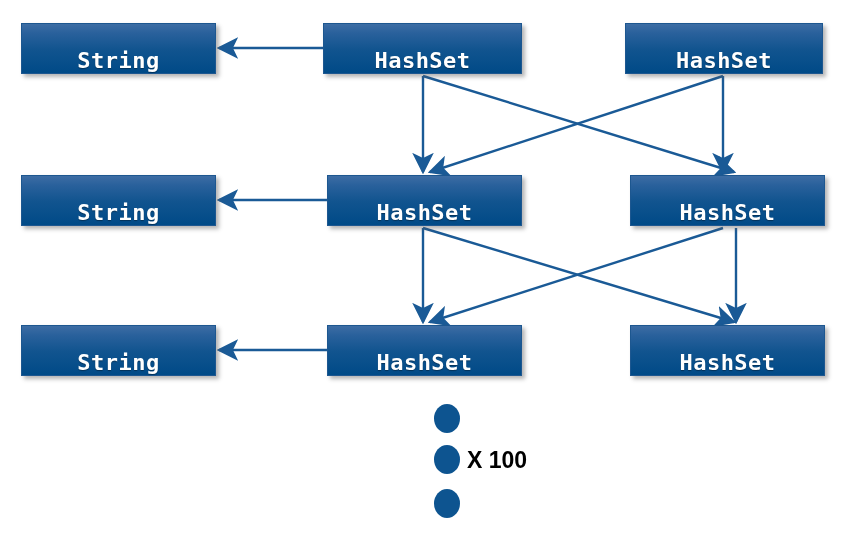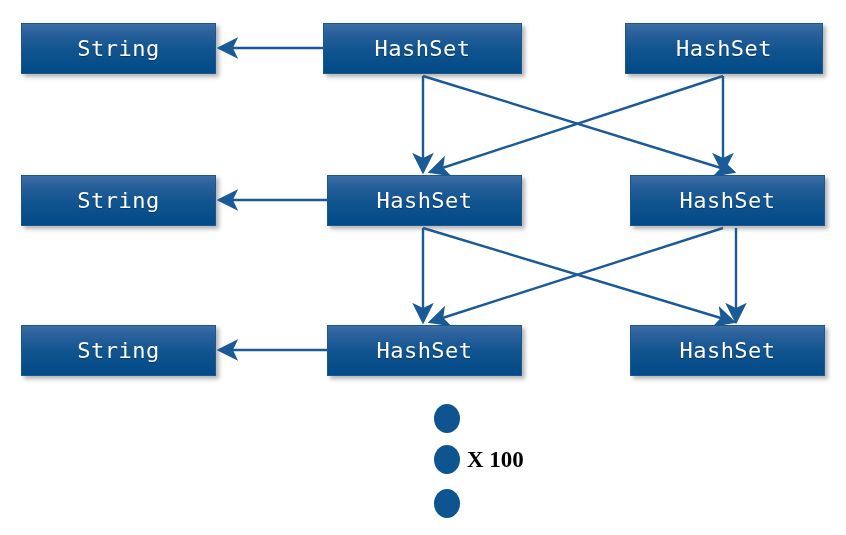--- a/index.html
+++ b/index.html
@@ -22,41 +22,41 @@
     left: 0;
     top: 0;
     width: 846px;
     height: 535px;
     pointer-events: none;
   }
   .node {
     position: absolute;
     box-sizing: border-box;
     display: flex;
-    align-items: center;
+    align-items: flex-end;
     justify-content: center;
     background: linear-gradient(to bottom, #3d6da4 0%, #2a619c 18%, #11548f 52%, #004a87 100%);
     color: #ffffff;
     font-family: "DejaVu Sans Mono", "Liberation Mono", monospace;
     font-size: 22px;
-    font-weight: normal;
+    font-weight: bold;
     letter-spacing: 0.5px;
     border: 1px solid #1d5790;
     box-shadow: 3px 3px 4px rgba(90, 90, 90, 0.45);
     text-shadow: 0 1px 1px rgba(0, 0, 0, 0.35);
     user-select: none;
   }
   .dot {
     position: absolute;
     background: #0d5490;
     border-radius: 50%;
   }
   .multiplier-label {
     position: absolute;
-    font-family: Liberation Serif, serif;
+    font-family: Liberation Sans, sans-serif;
     font-size: 23px;
     font-weight: bold;
     color: #000000;
     white-space: nowrap;
     user-select: none;
   }
 </style>
 </head>
 <body>
 

